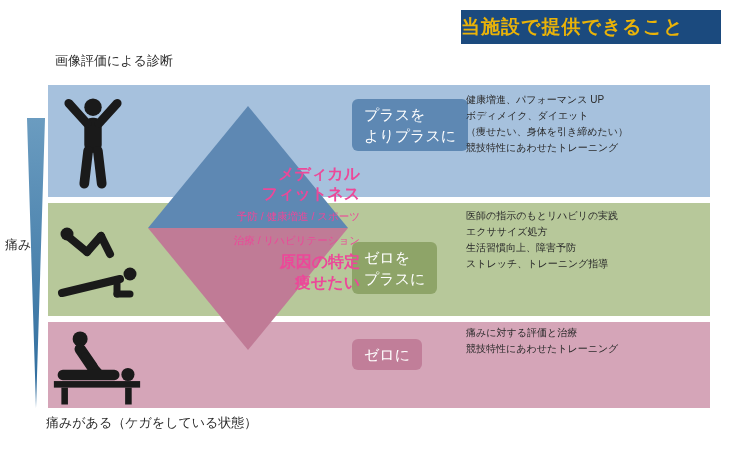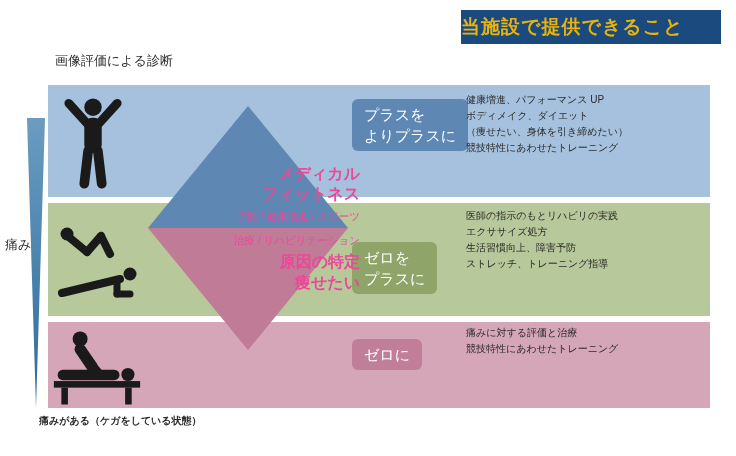--- a/index.html
+++ b/index.html
@@ -23,22 +23,22 @@
     display: flex; align-items: center; justify-content: flex-start;
     font-size: 19px; font-weight: bold; letter-spacing: 1px;
   }
 
   
   .axis-top-label {
     position: absolute; left: 55px; top: 52px;
     font-size: 13px; color: var(--text-dark);
   }
   .axis-bottom-label {
-    position: absolute; left: 39px; top: 414px;
-    font-size: 10px; color: var(--text-dark); font-weight: bold;
+    position: absolute; left: 46px; top: 414px;
+    font-size: 13px; color: var(--text-dark);
   }
   .pain-label {
     position: absolute; left: 5px; top: 236px;
     font-size: 13px; color: var(--text-dark);
   }
   .pain-arrow {
     position: absolute; left: 27px; top: 118px;
     width: 18px; height: 290px;
     background: linear-gradient(180deg, var(--arrow-top), var(--arrow-bottom));
     clip-path: polygon(0 0, 100% 0, 50% 100%);

